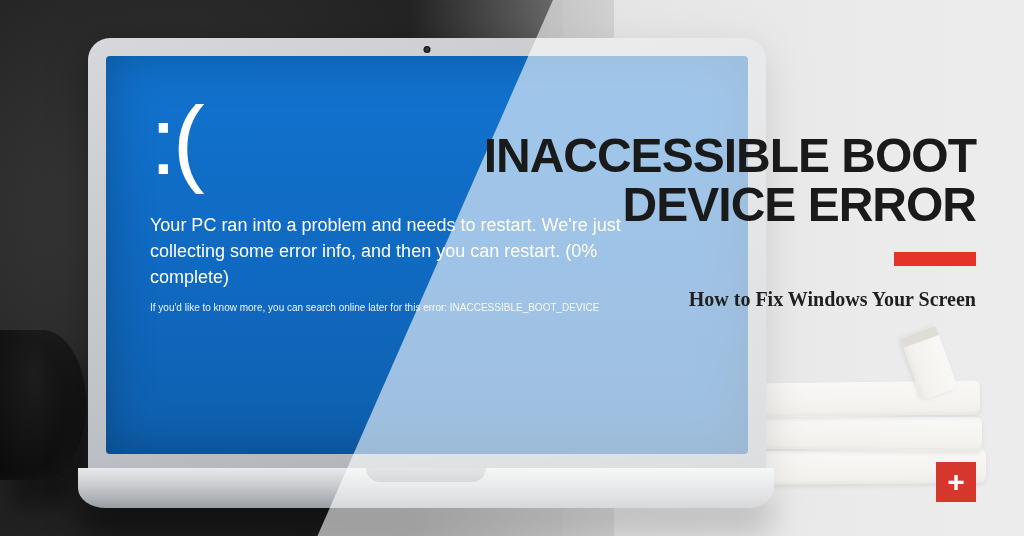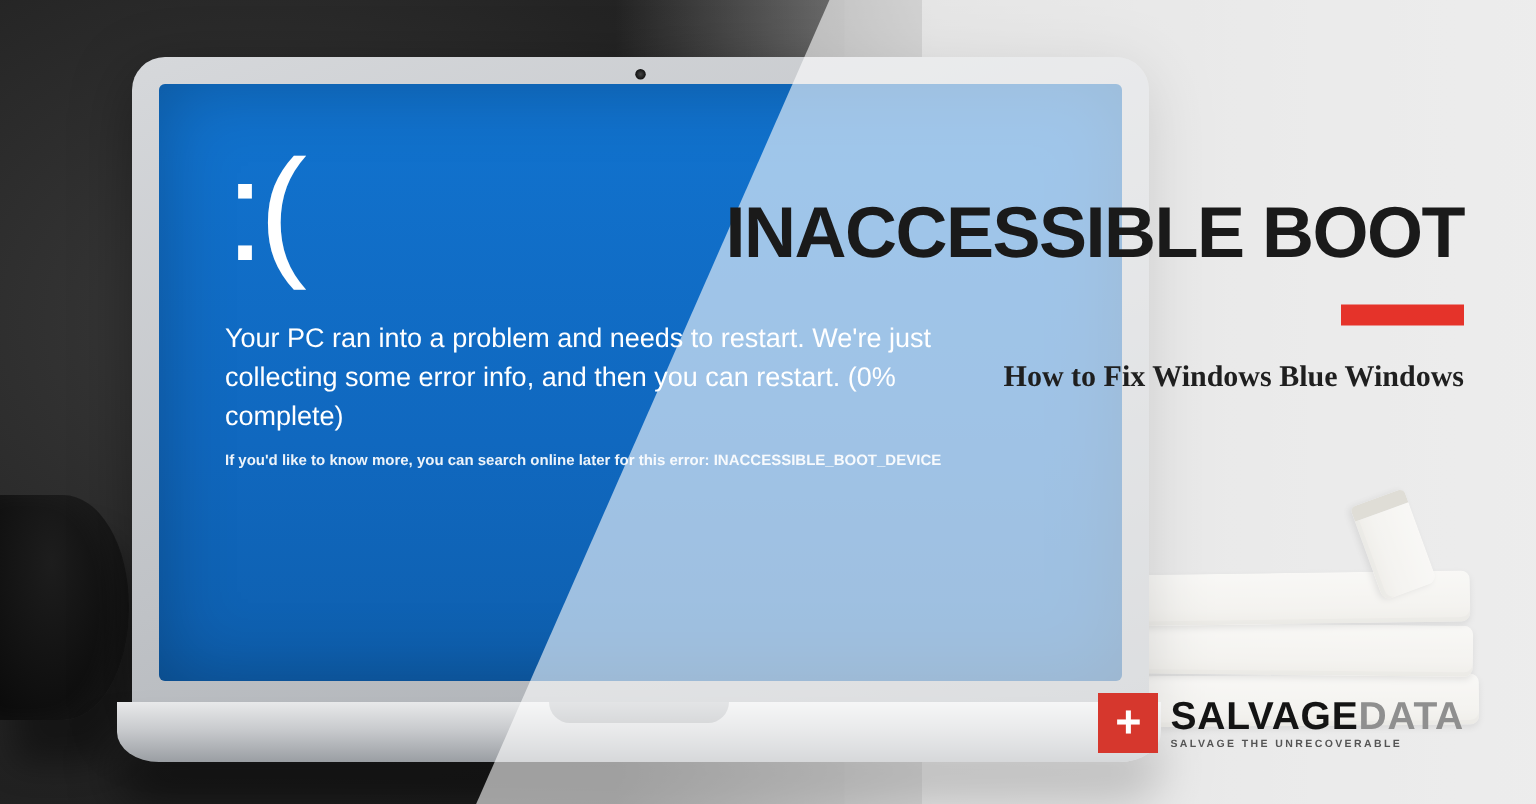--- a/index.html
+++ b/index.html
@@ -109,21 +109,21 @@
   }
   .bsod-text {
     font-size: 18px;
     font-weight: 300;
     line-height: 1.45;
     max-width: 520px;
     margin-bottom: 12px;
   }
   .bsod-small {
     font-size: 10px;
-    font-weight: 700;
+    font-weight: 400;
     opacity: 0.92;
   }
   
   .headline {
     position: absolute;
     right: 48px;
     top: 132px;
     text-align: right;
     max-width: 520px;
   }
@@ -205,28 +205,22 @@
     <div class="lap-base">
       <div class="lap-notch"></div>
     </div>
   </div>
 
   <div class="diag"></div>
 
   <div class="headline">
     <h1>
       <span>INACCESSIBLE BOOT</span><br>
+      <span>DEVICE ERROR</span>
     </h1>
     <span class="accent"></span>
-    <div class="subhead">How to Fix Windows Blue Windows</div>
+    <div class="subhead">How to Fix Windows Your Screen</div>
   </div>
 
   <div class="logo">
     <div class="logo-badge">+</div>
-    <div class="logo-text">
-      <div class="logo-main">
-        <span class="logo-salvage">SALVAGE</span>
-          <span class="logo-data">DATA</span>
-      </div>
-      <div class="logo-tag">SALVAGE THE UNRECOVERABLE</div>
-    </div>
   </div>
 </div>
 
 </body></html>

